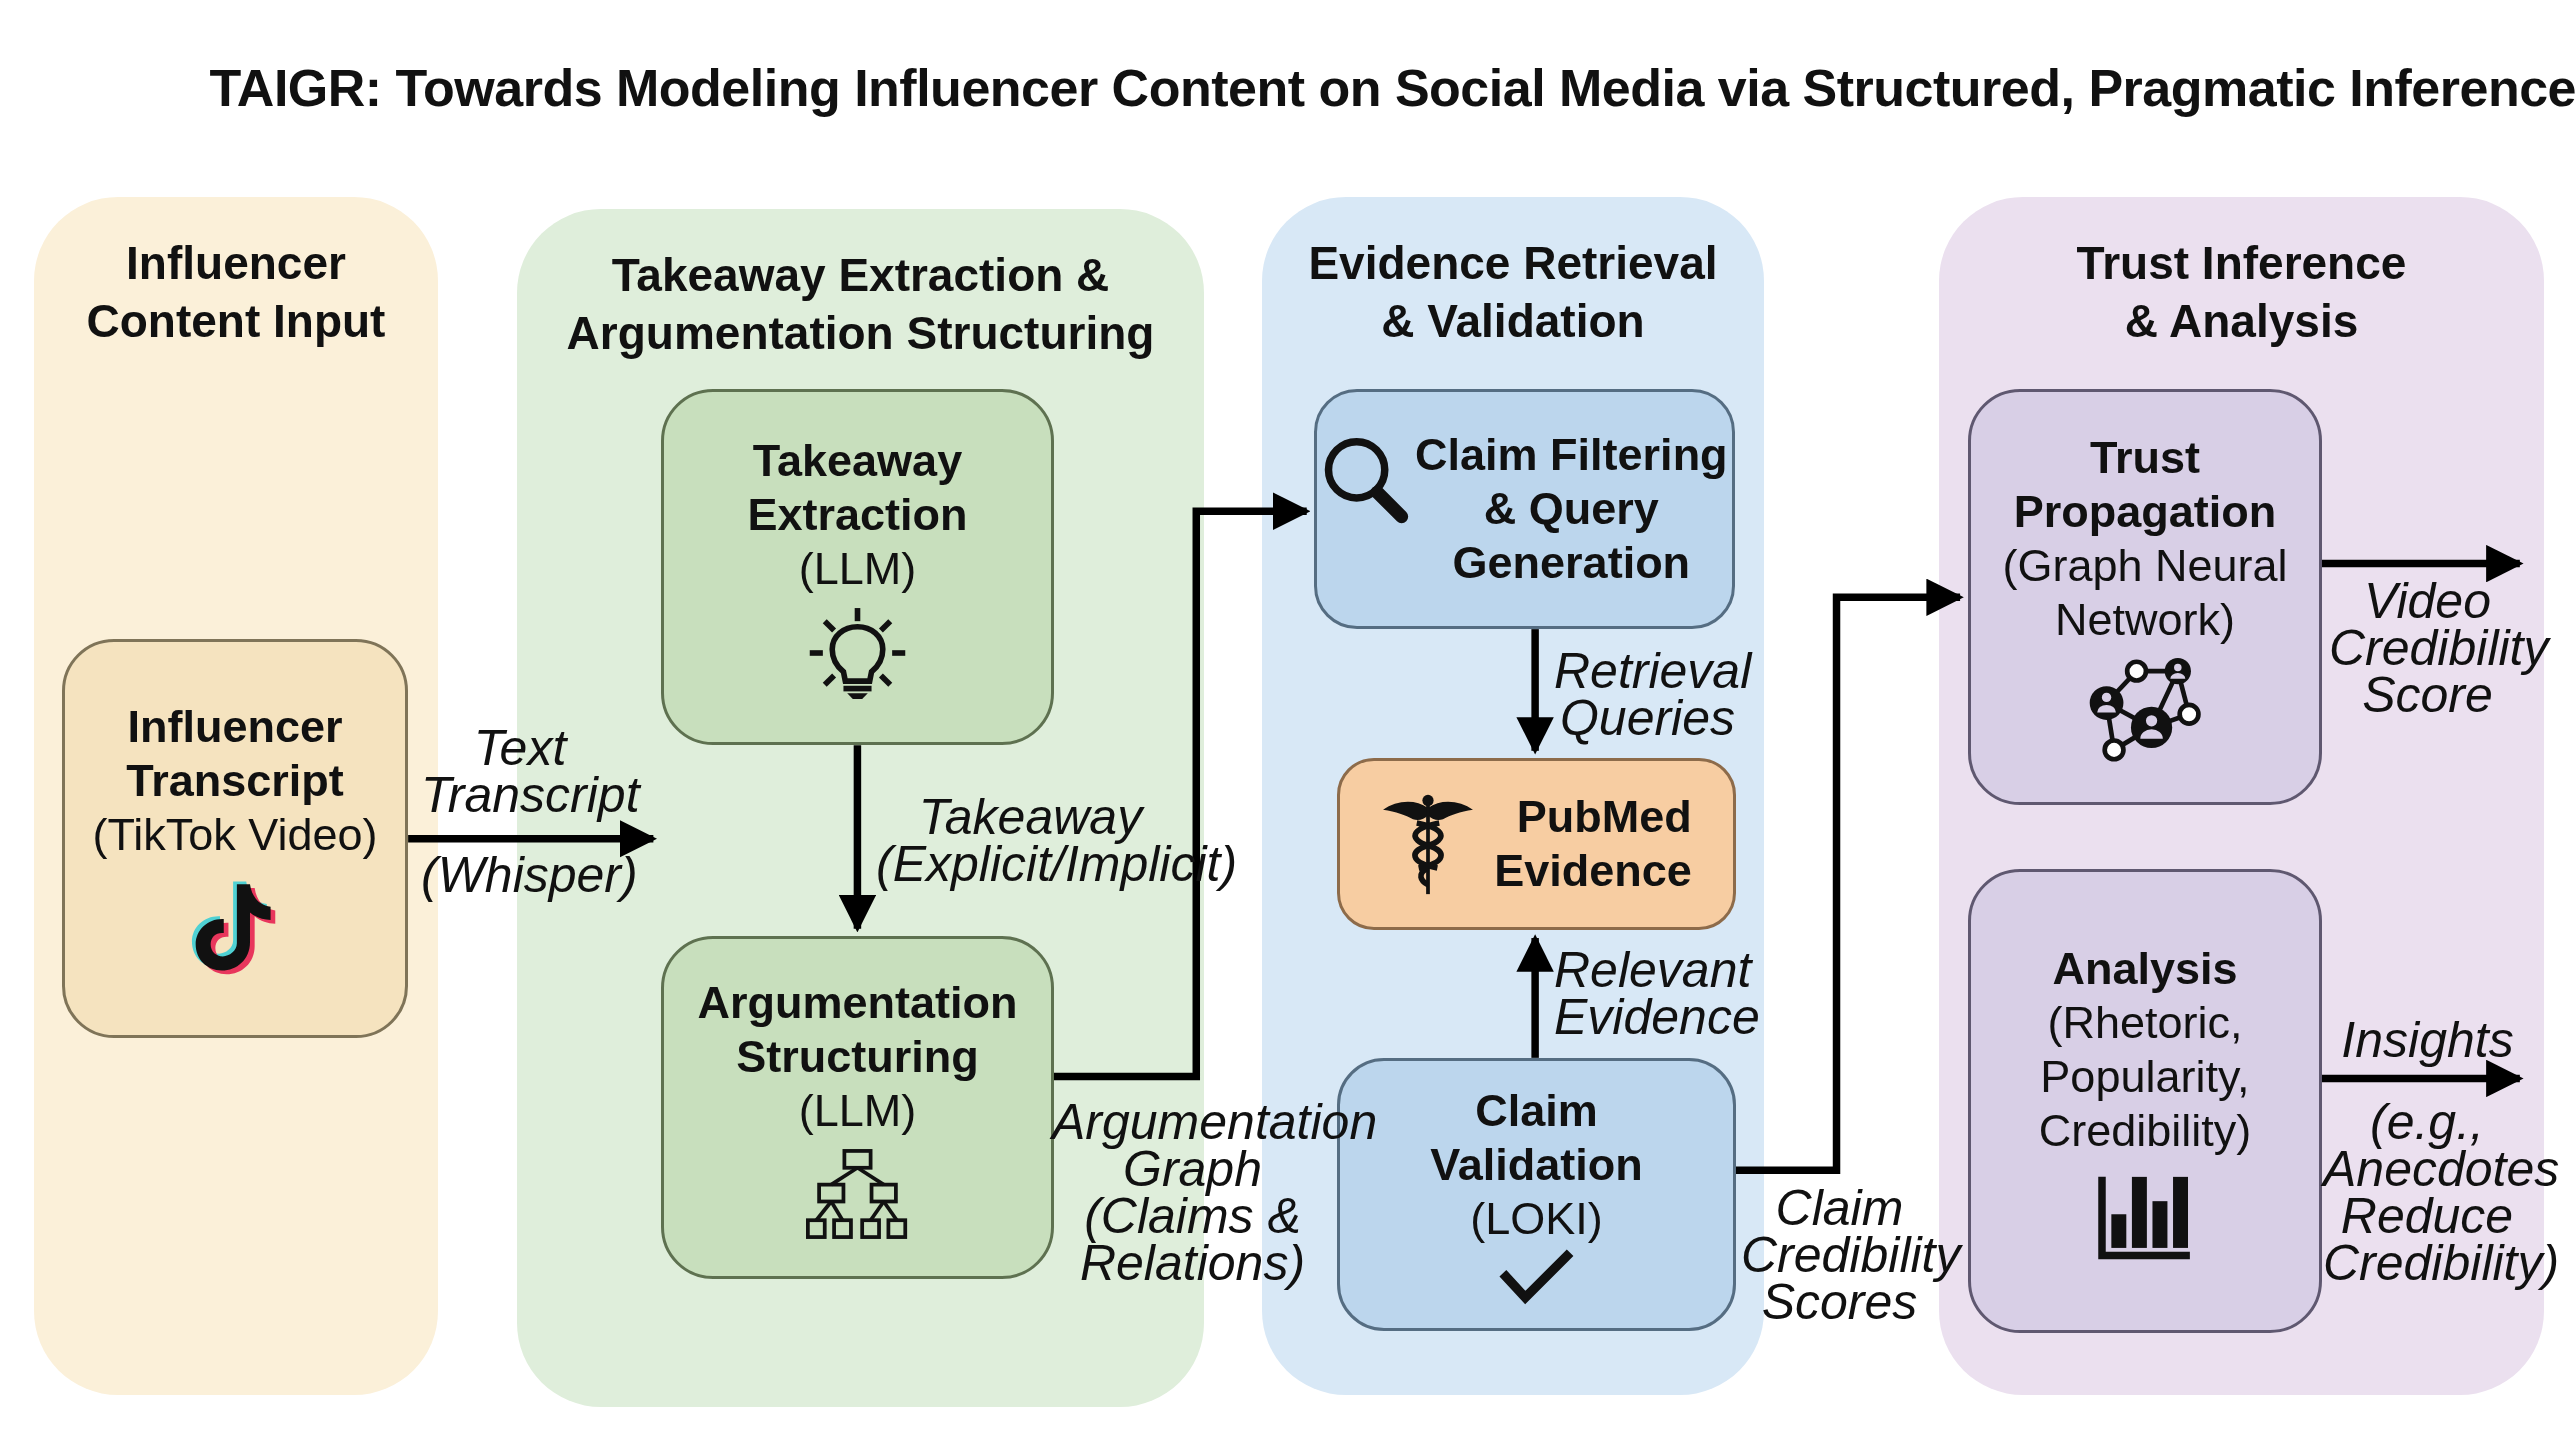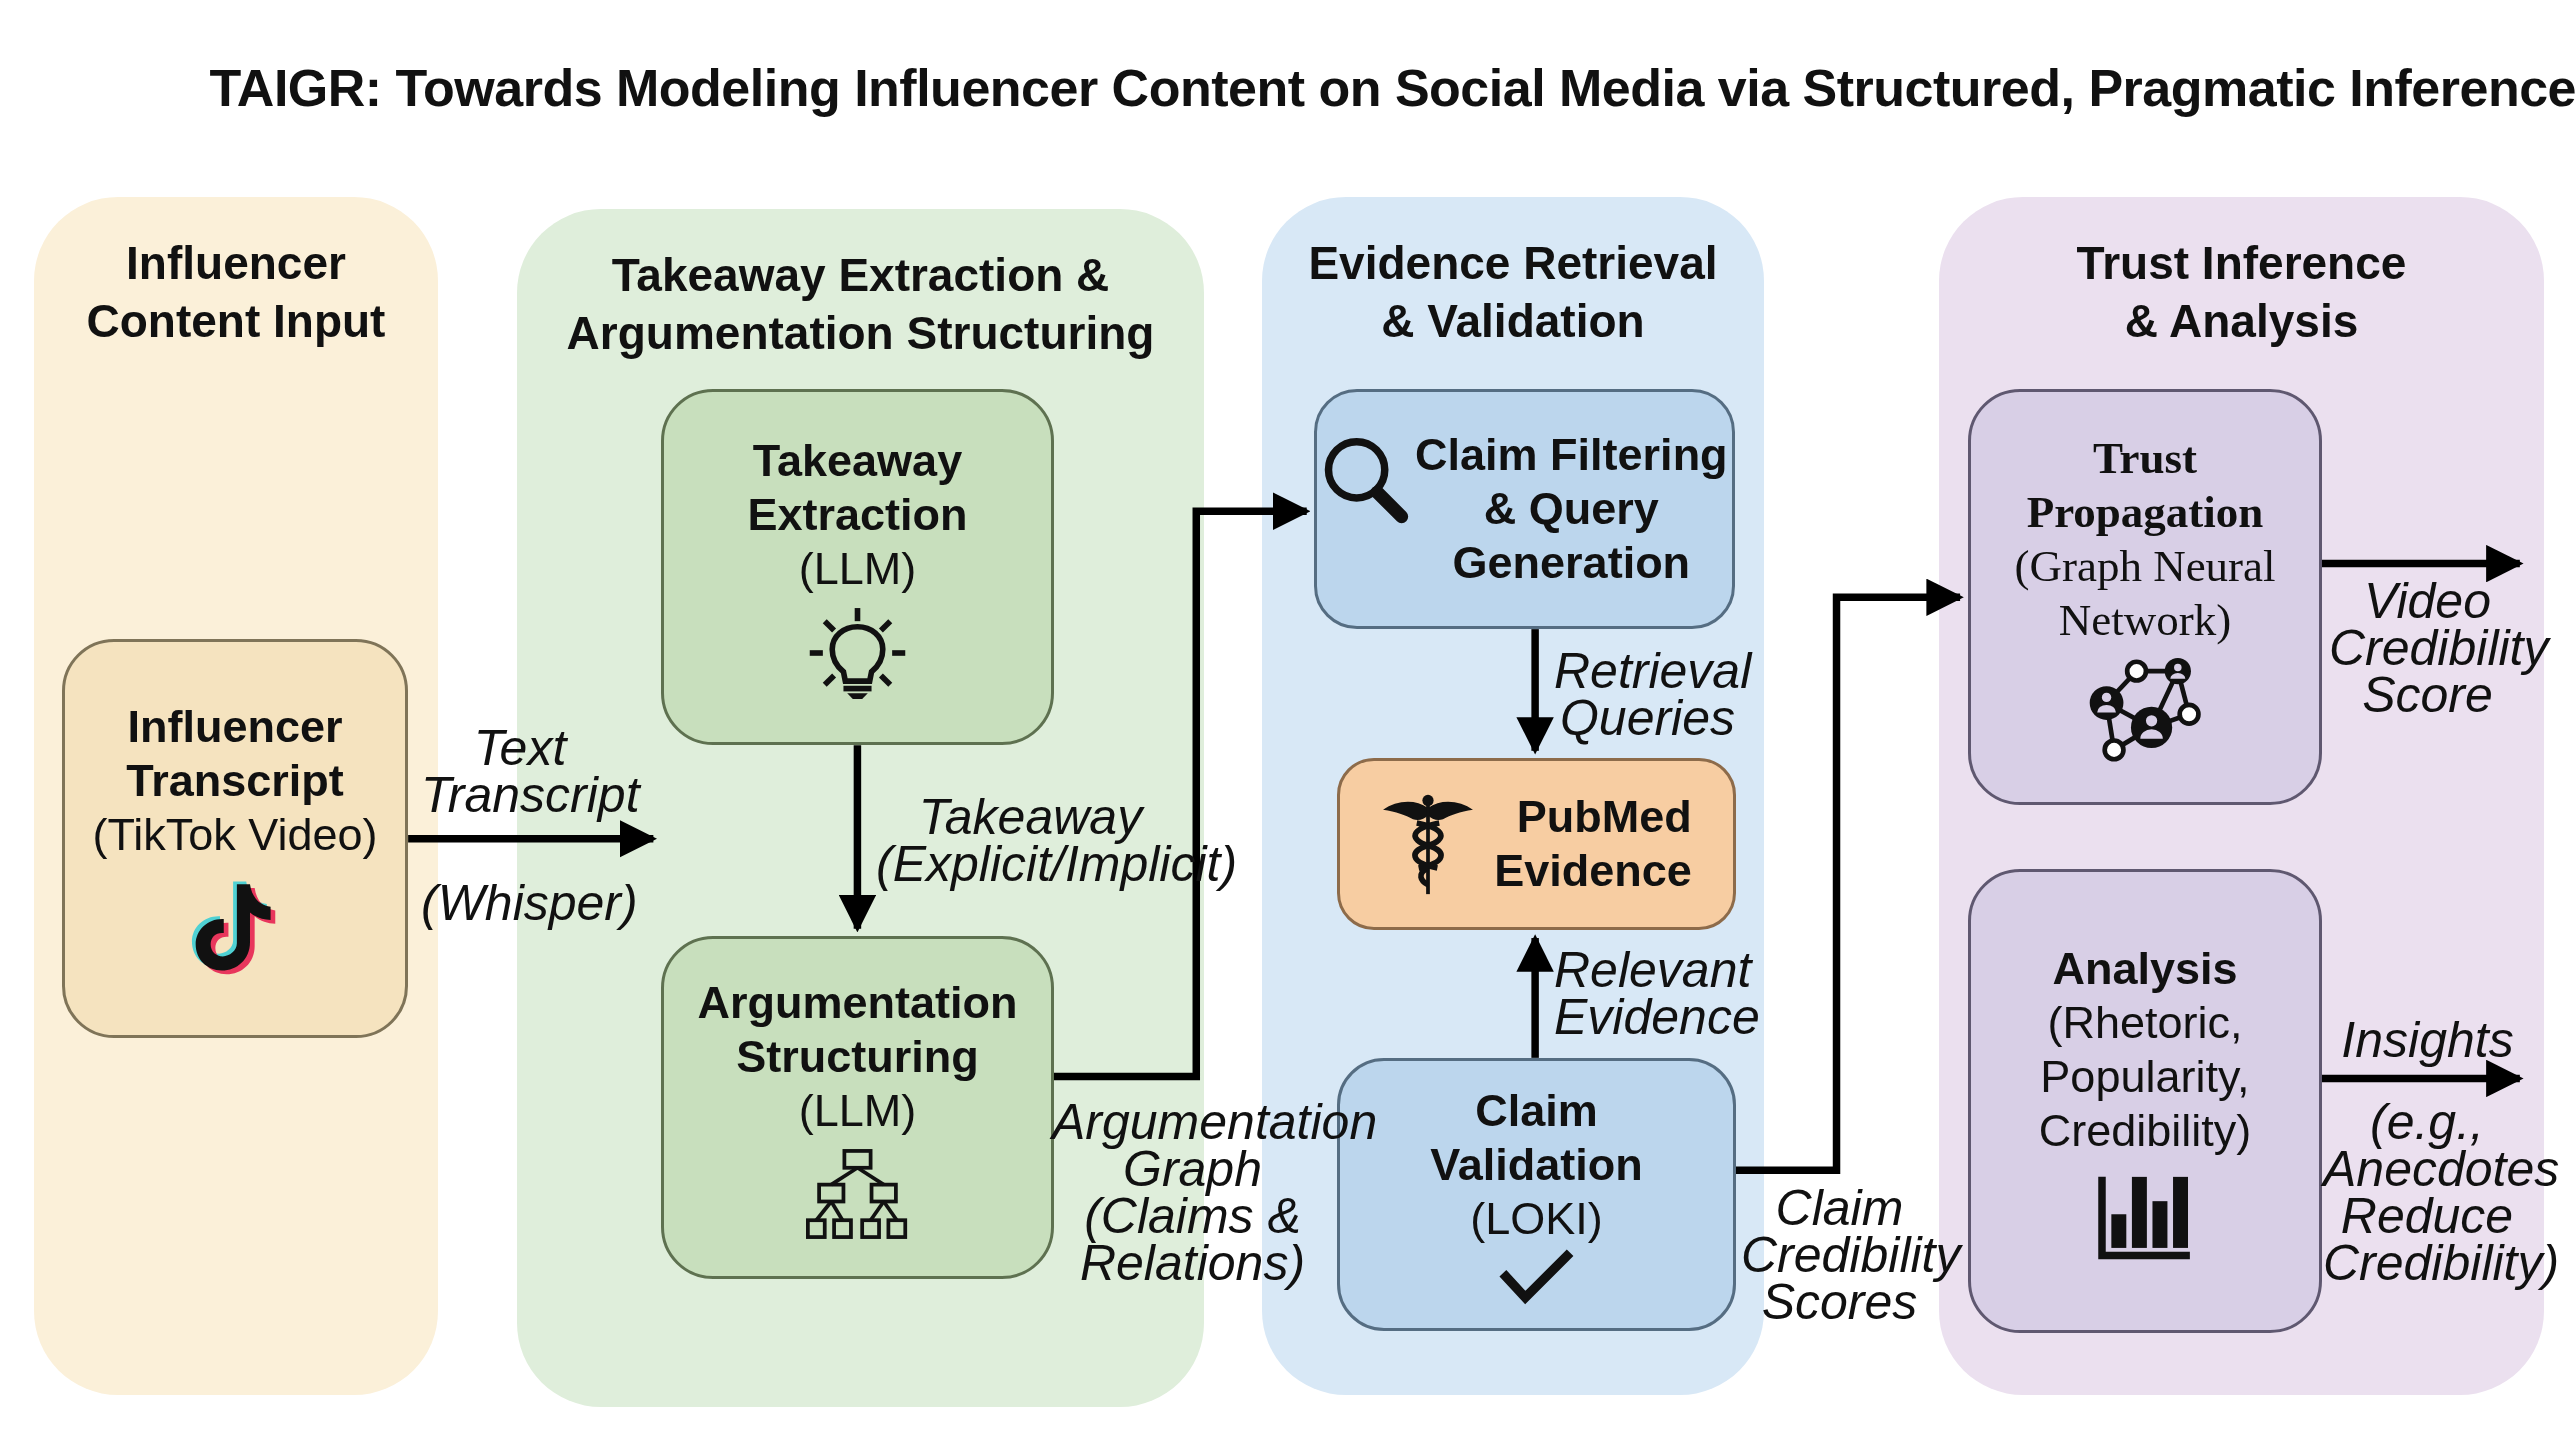--- a/index.html
+++ b/index.html
@@ -21,21 +21,21 @@
     .node .b { font-weight: bold; font-size: 45px; line-height: 54px; white-space: pre-line; }
     .node .r { font-size: 45px; line-height: 54px; white-space: pre-line; }
     .icon { display: block; }
 
     .n-transcript { left: 62px; top: 639px; width: 346px; height: 399px; background: #f5e3bf; border-color: #7f7458; }
     .n-takeaway { left: 661px; top: 389px; width: 393px; height: 356px; background: #c8dfbd; border-color: #5e7150; }
     .n-argument { left: 661px; top: 936px; width: 393px; height: 343px; background: #c8dfbd; border-color: #5e7150; }
     .n-filter { left: 1314px; top: 389px; width: 421px; height: 240px; background: #bcd6ed; border-color: #556d82; border-radius: 43px; }
     .n-pubmed { left: 1337px; top: 758px; width: 399px; height: 172px; background: #f7cda2; border-color: #8d6b4a; border-radius: 37px; }
     .n-validate { left: 1337px; top: 1058px; width: 399px; height: 273px; background: #bcd6ed; border-color: #556d82; border-radius: 47px; }
-    .n-trustprop { left: 1968px; top: 389px; width: 354px; height: 416px; background: #d8cfe6; border-color: #5f5870; font-family: Liberation Serif, serif; }
+    .n-trustprop { left: 1968px; top: 389px; width: 354px; height: 416px; background: #d8cfe6; border-color: #5f5870; }
     .n-analysis { left: 1968px; top: 869px; width: 354px; height: 464px; background: #d8cfe6; border-color: #5f5870; }
 
     .edge-label { position: absolute; font-style: italic; font-size: 50px; line-height: 47px;
                   text-align: center; white-space: pre-line; }
     svg.wires { position: absolute; left: 0; top: 0; }
   </style>
 </head>
 <body>
 
 <div class="title">TAIGR: Towards Modeling Influencer Content on Social Media via Structured, Pragmatic Inference</div>
@@ -208,21 +208,21 @@
     <path d="M4 2 L4 86 L98 86" stroke="#111" stroke-width="8" fill="none"></path>
     <rect x="14" y="42" width="16" height="36" fill="#111"></rect>
     <rect x="36" y="2" width="16" height="76" fill="#111"></rect>
     <rect x="58" y="28" width="16" height="50" fill="#111"></rect>
     <rect x="80" y="2" width="16" height="76" fill="#111"></rect>
   </svg>
 </div>
 
 <div class="edge-label" style="left:421px; top:725px; width:198px;">Text
 Transcript</div>
-<div class="edge-label" style="left:421px; top:852px; width:198px;margin-top:28px;">(Whisper)</div>
+<div class="edge-label" style="left:421px; top:852px; width:198px;">(Whisper)</div>
 <div class="edge-label" style="left:876px; top:794px; width:309px;">Takeaway
 (Explicit/Implicit)</div>
 <div class="edge-label" style="left:1052px; top:1099px; width:281px;">Argumentation
 Graph
 (Claims &amp;
 Relations)</div>
 <div class="edge-label" style="left:1554px; top:648px; width:187px;">Retrieval
 Queries</div>
 <div class="edge-label" style="left:1554px; top:947px; width:187px;">Relevant
 Evidence</div>

